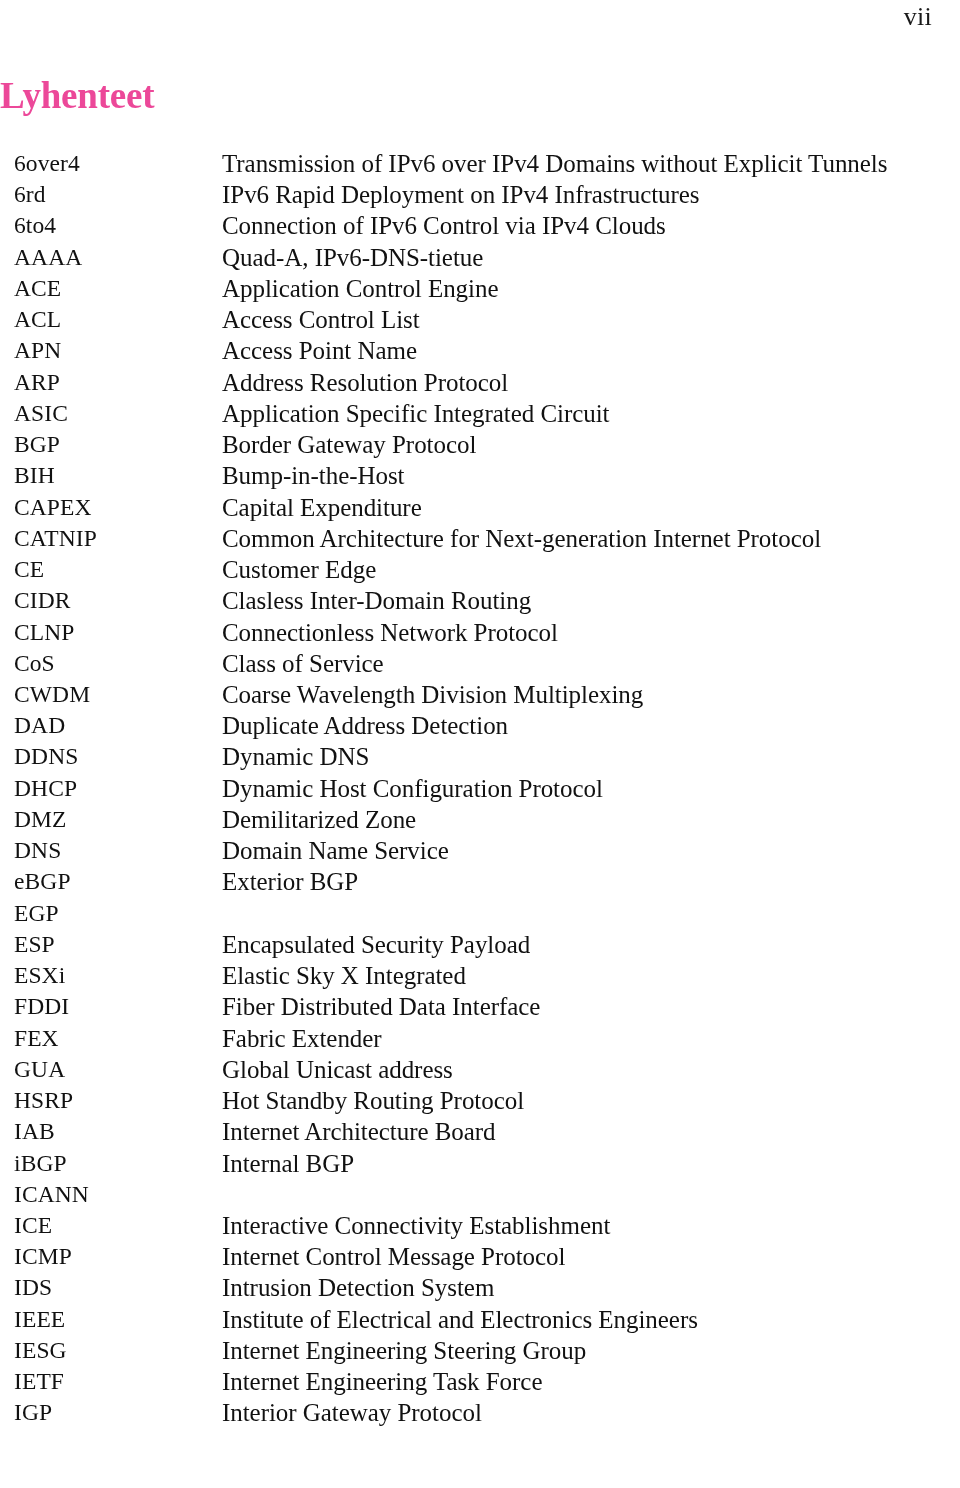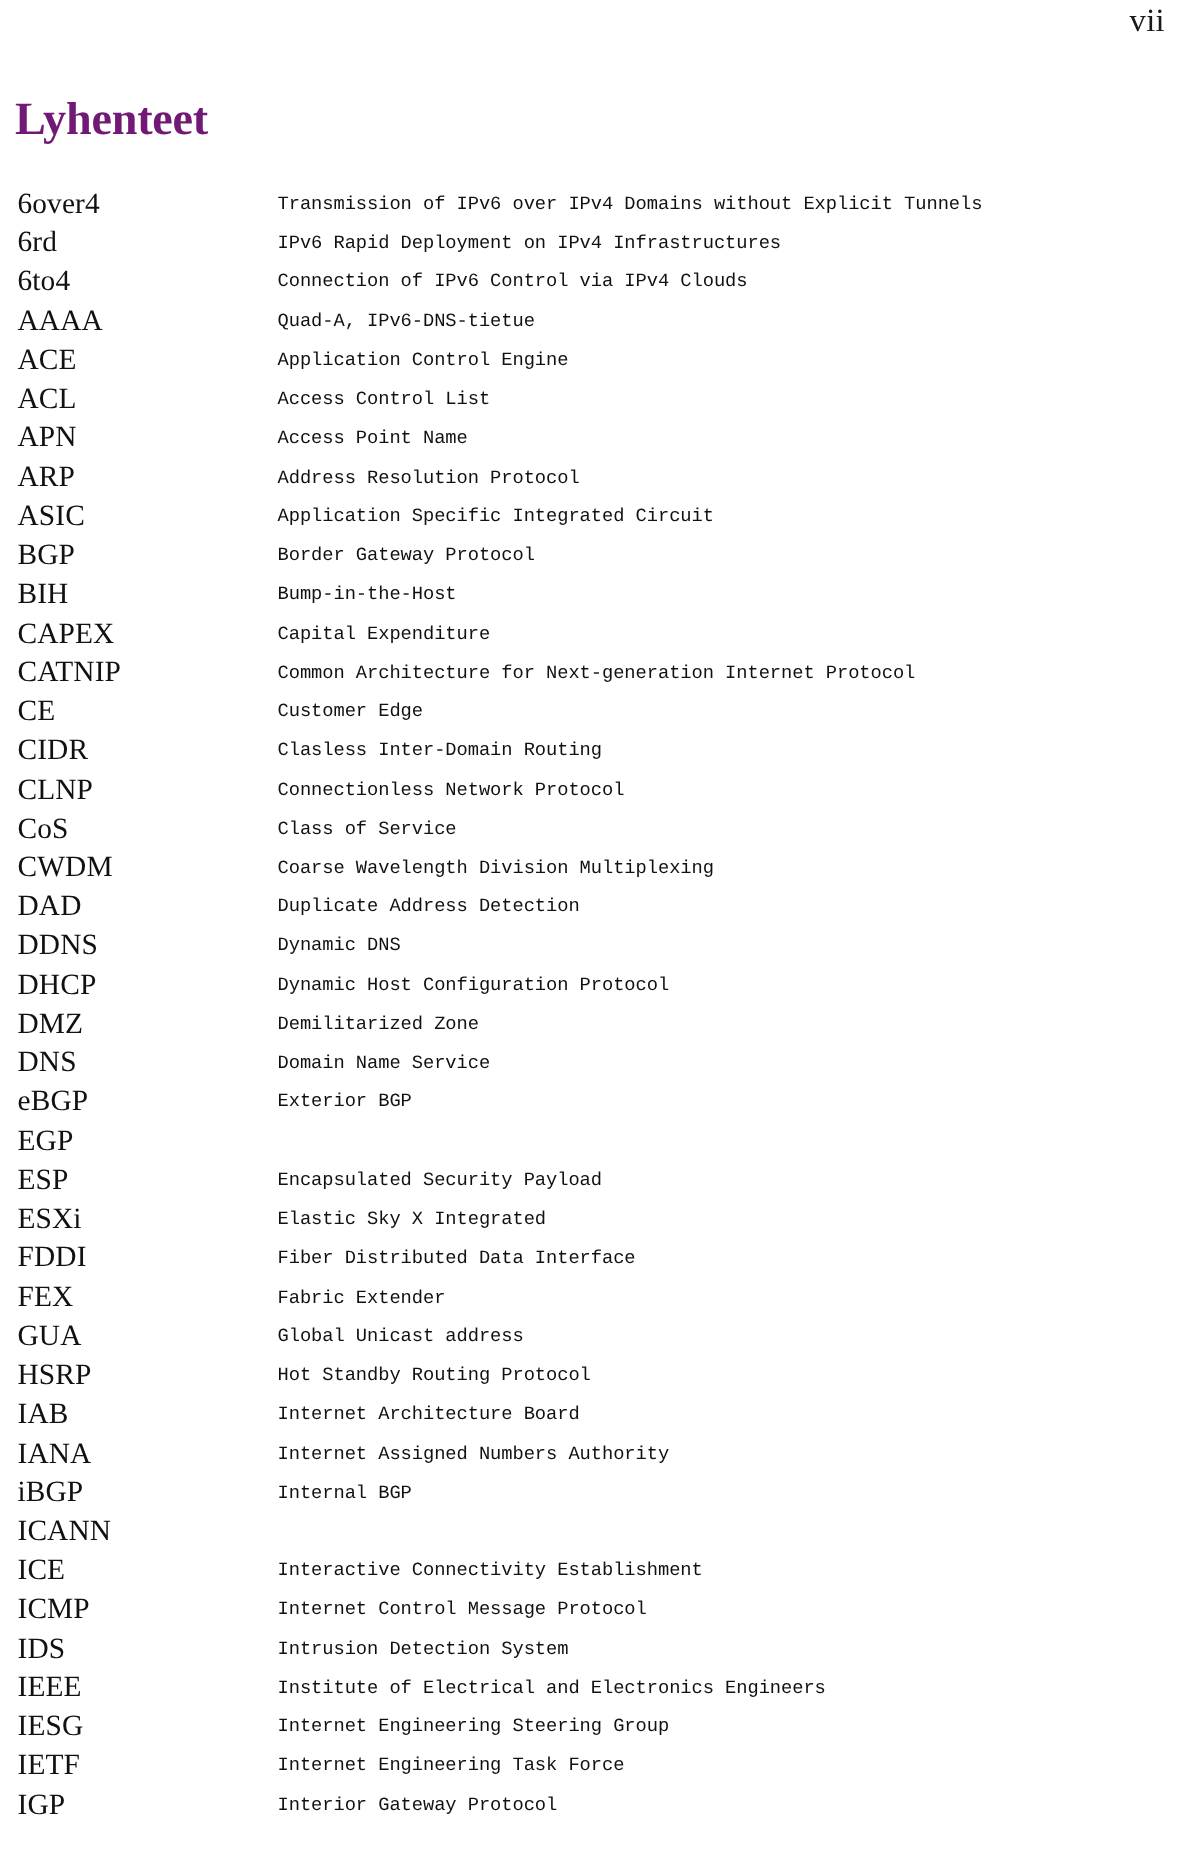--- a/index.html
+++ b/index.html
@@ -30,27 +30,27 @@
     right: 28px;
     font-size: 26px;
     line-height: 1;
     letter-spacing: 0.3px;
     color: #1a1a1a;
   }
 
   
   .chapter-title {
     position: absolute;
-    left: 12px;
+    left: 0;
     top: 52px;
     font-size: 37px;
     font-weight: bold;
     line-height: 1;
     letter-spacing: -0.2px;
-    color: #701a75;
+    color: #ec4899;
     white-space: nowrap;
   }
 
   
   .abbrev-list {
     position: absolute;
     left: 0;
     top: 148px;
     width: 960px;
   }
@@ -66,25 +66,24 @@
     top: 0;
     font-size: 23.5px;
     line-height: 31.24px;
     letter-spacing: 0.1px;
     color: #111;
   }
   .abbrev-def {
     position: absolute;
     left: 222px;
     top: 0;
-    font-size: 15px;
+    font-size: 25px;
     line-height: 31.24px;
     letter-spacing: -0.05px;
     color: #111;
-    font-family: Liberation Mono, monospace;
   }
 </style>
 </head>
 <body>
 
 <div class="page">
 
   <div class="folio">vii</div>
 
   <h1 class="chapter-title">Lyhenteet</h1>
@@ -211,24 +210,20 @@
       </div>
       <div class="abbrev-row">
         <span class="abbrev-term">HSRP</span>
         <span class="abbrev-def">Hot Standby Routing Protocol</span>
       </div>
       <div class="abbrev-row">
         <span class="abbrev-term">IAB</span>
         <span class="abbrev-def">Internet Architecture Board</span>
       </div>
       <div class="abbrev-row">
-        <span class="abbrev-term">IANA</span>
-        <span class="abbrev-def">Internet Assigned Numbers Authority</span>
-      </div>
-      <div class="abbrev-row">
         <span class="abbrev-term">iBGP</span>
         <span class="abbrev-def">Internal BGP</span>
       </div>
       <div class="abbrev-row">
         <span class="abbrev-term">ICANN</span>
       </div>
       <div class="abbrev-row">
         <span class="abbrev-term">ICE</span>
         <span class="abbrev-def">Interactive Connectivity Establishment</span>
       </div>

